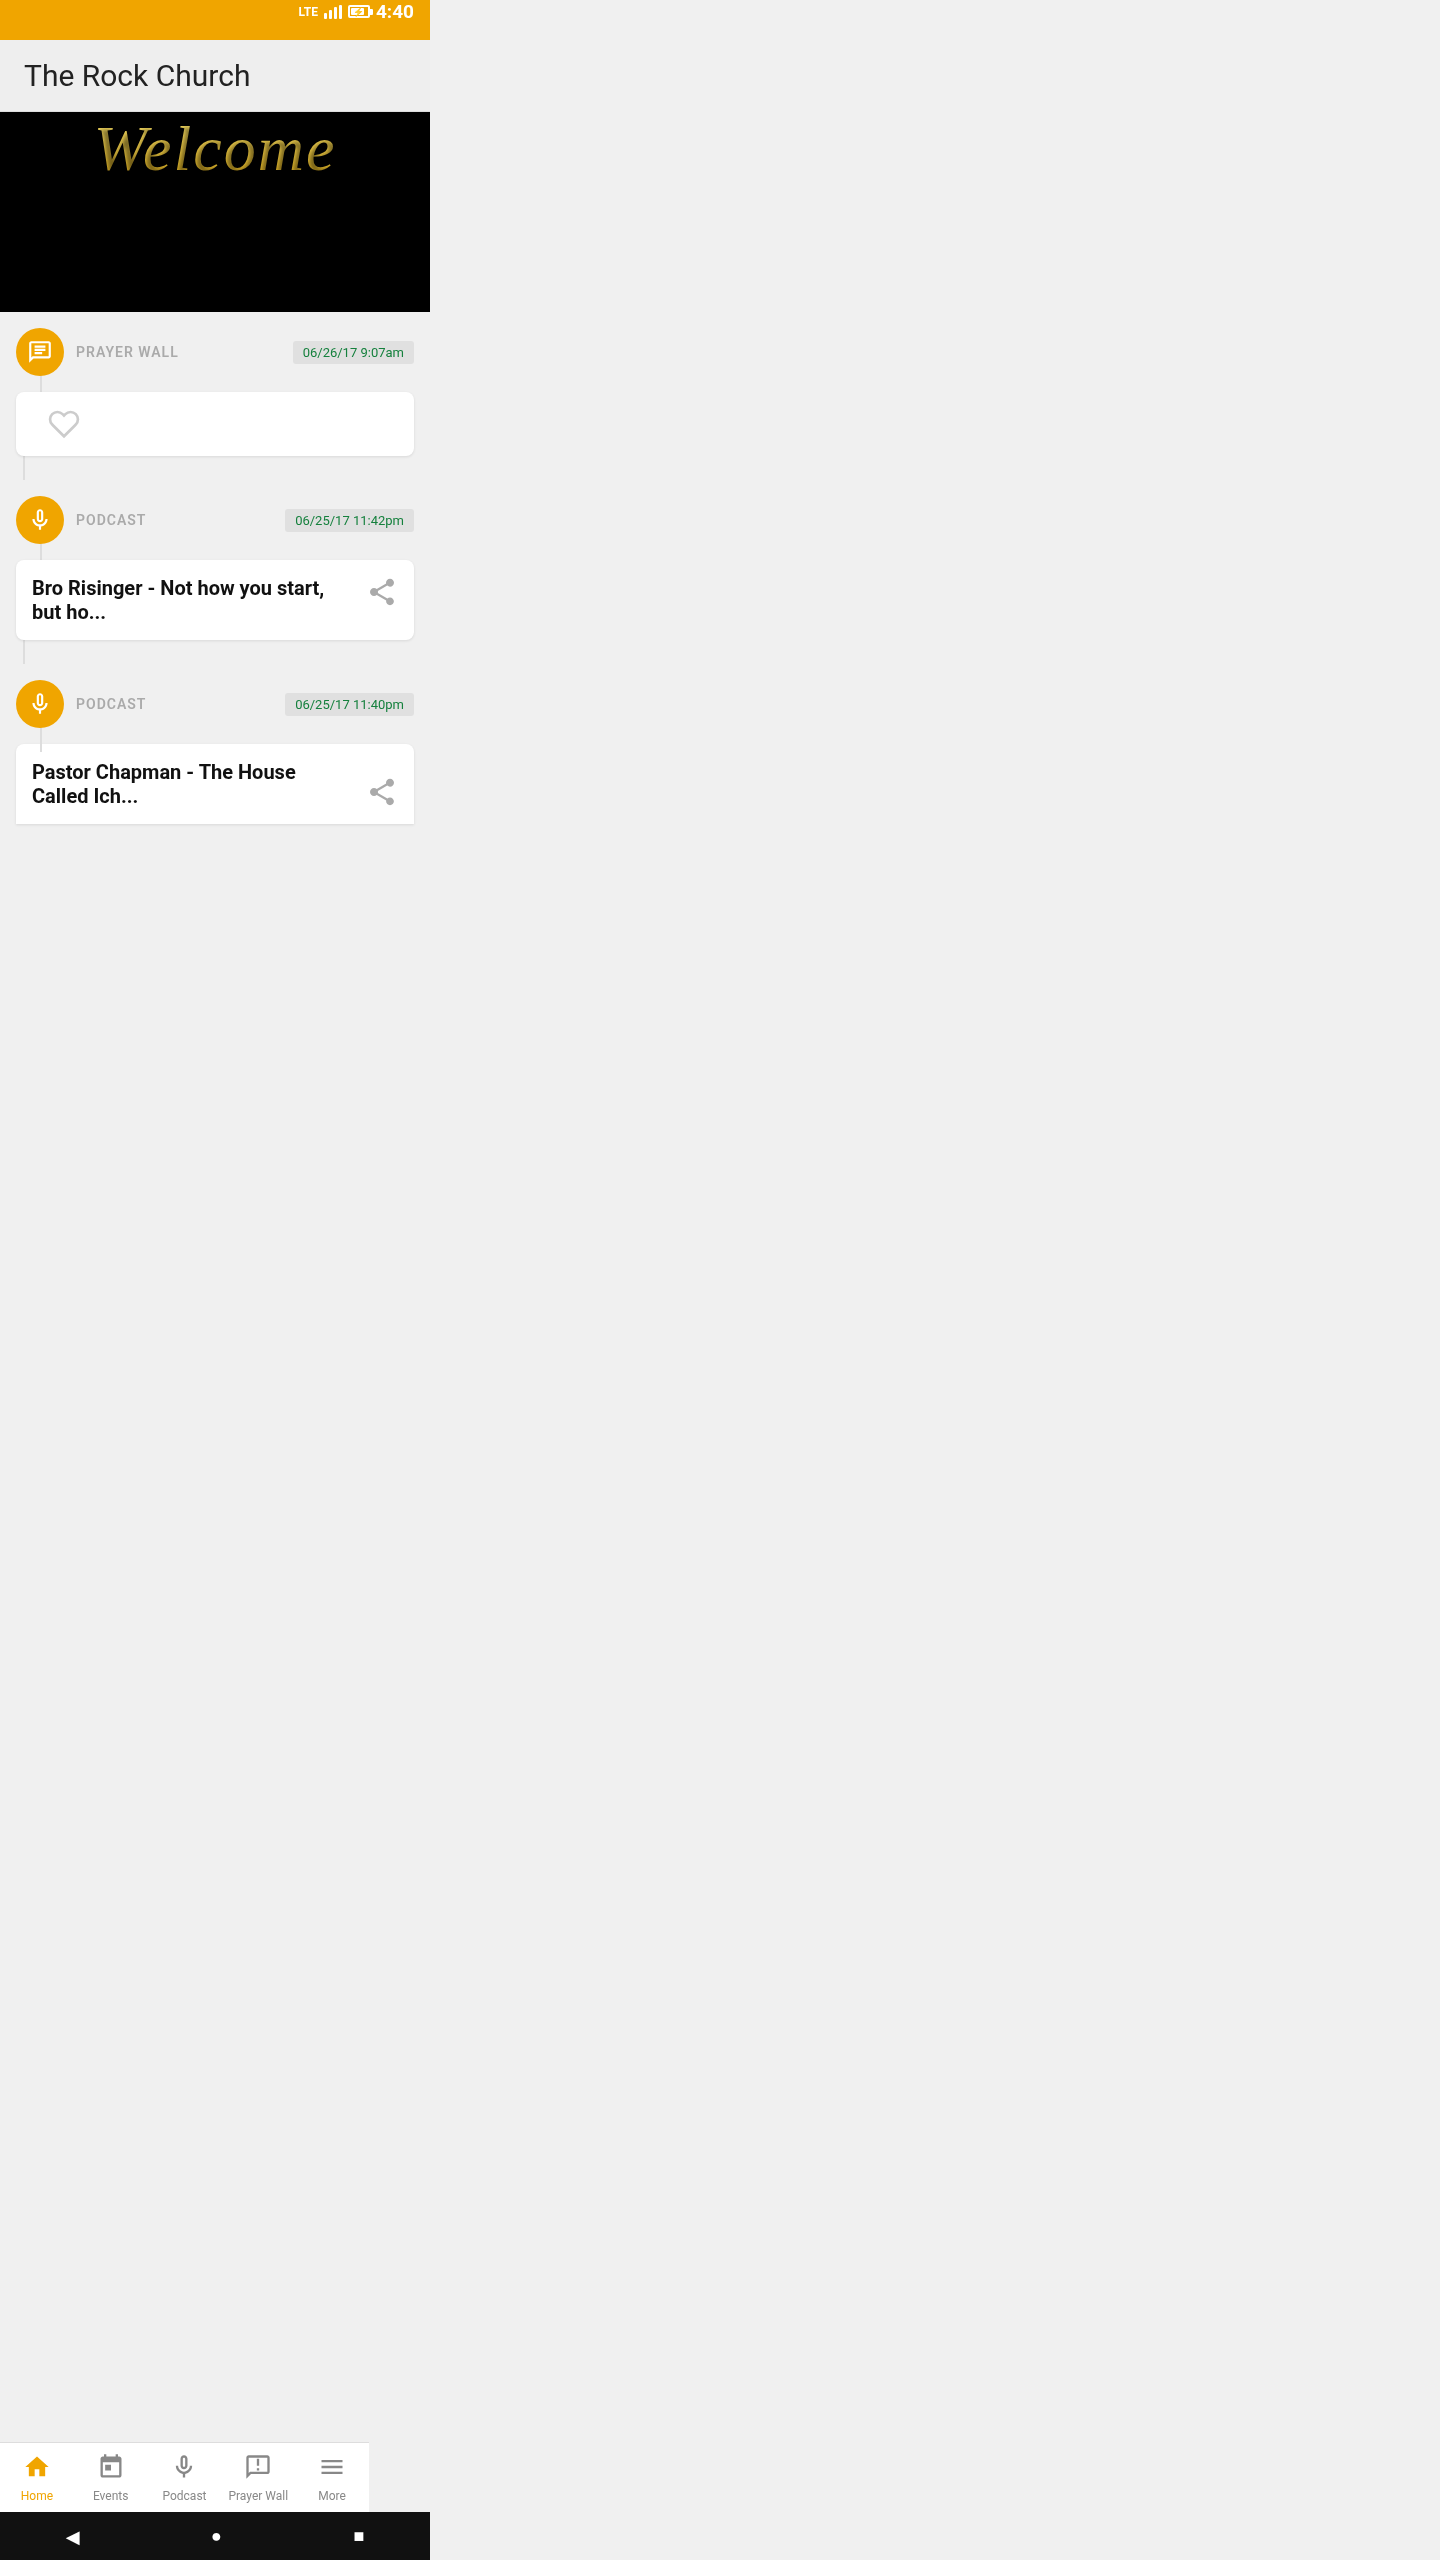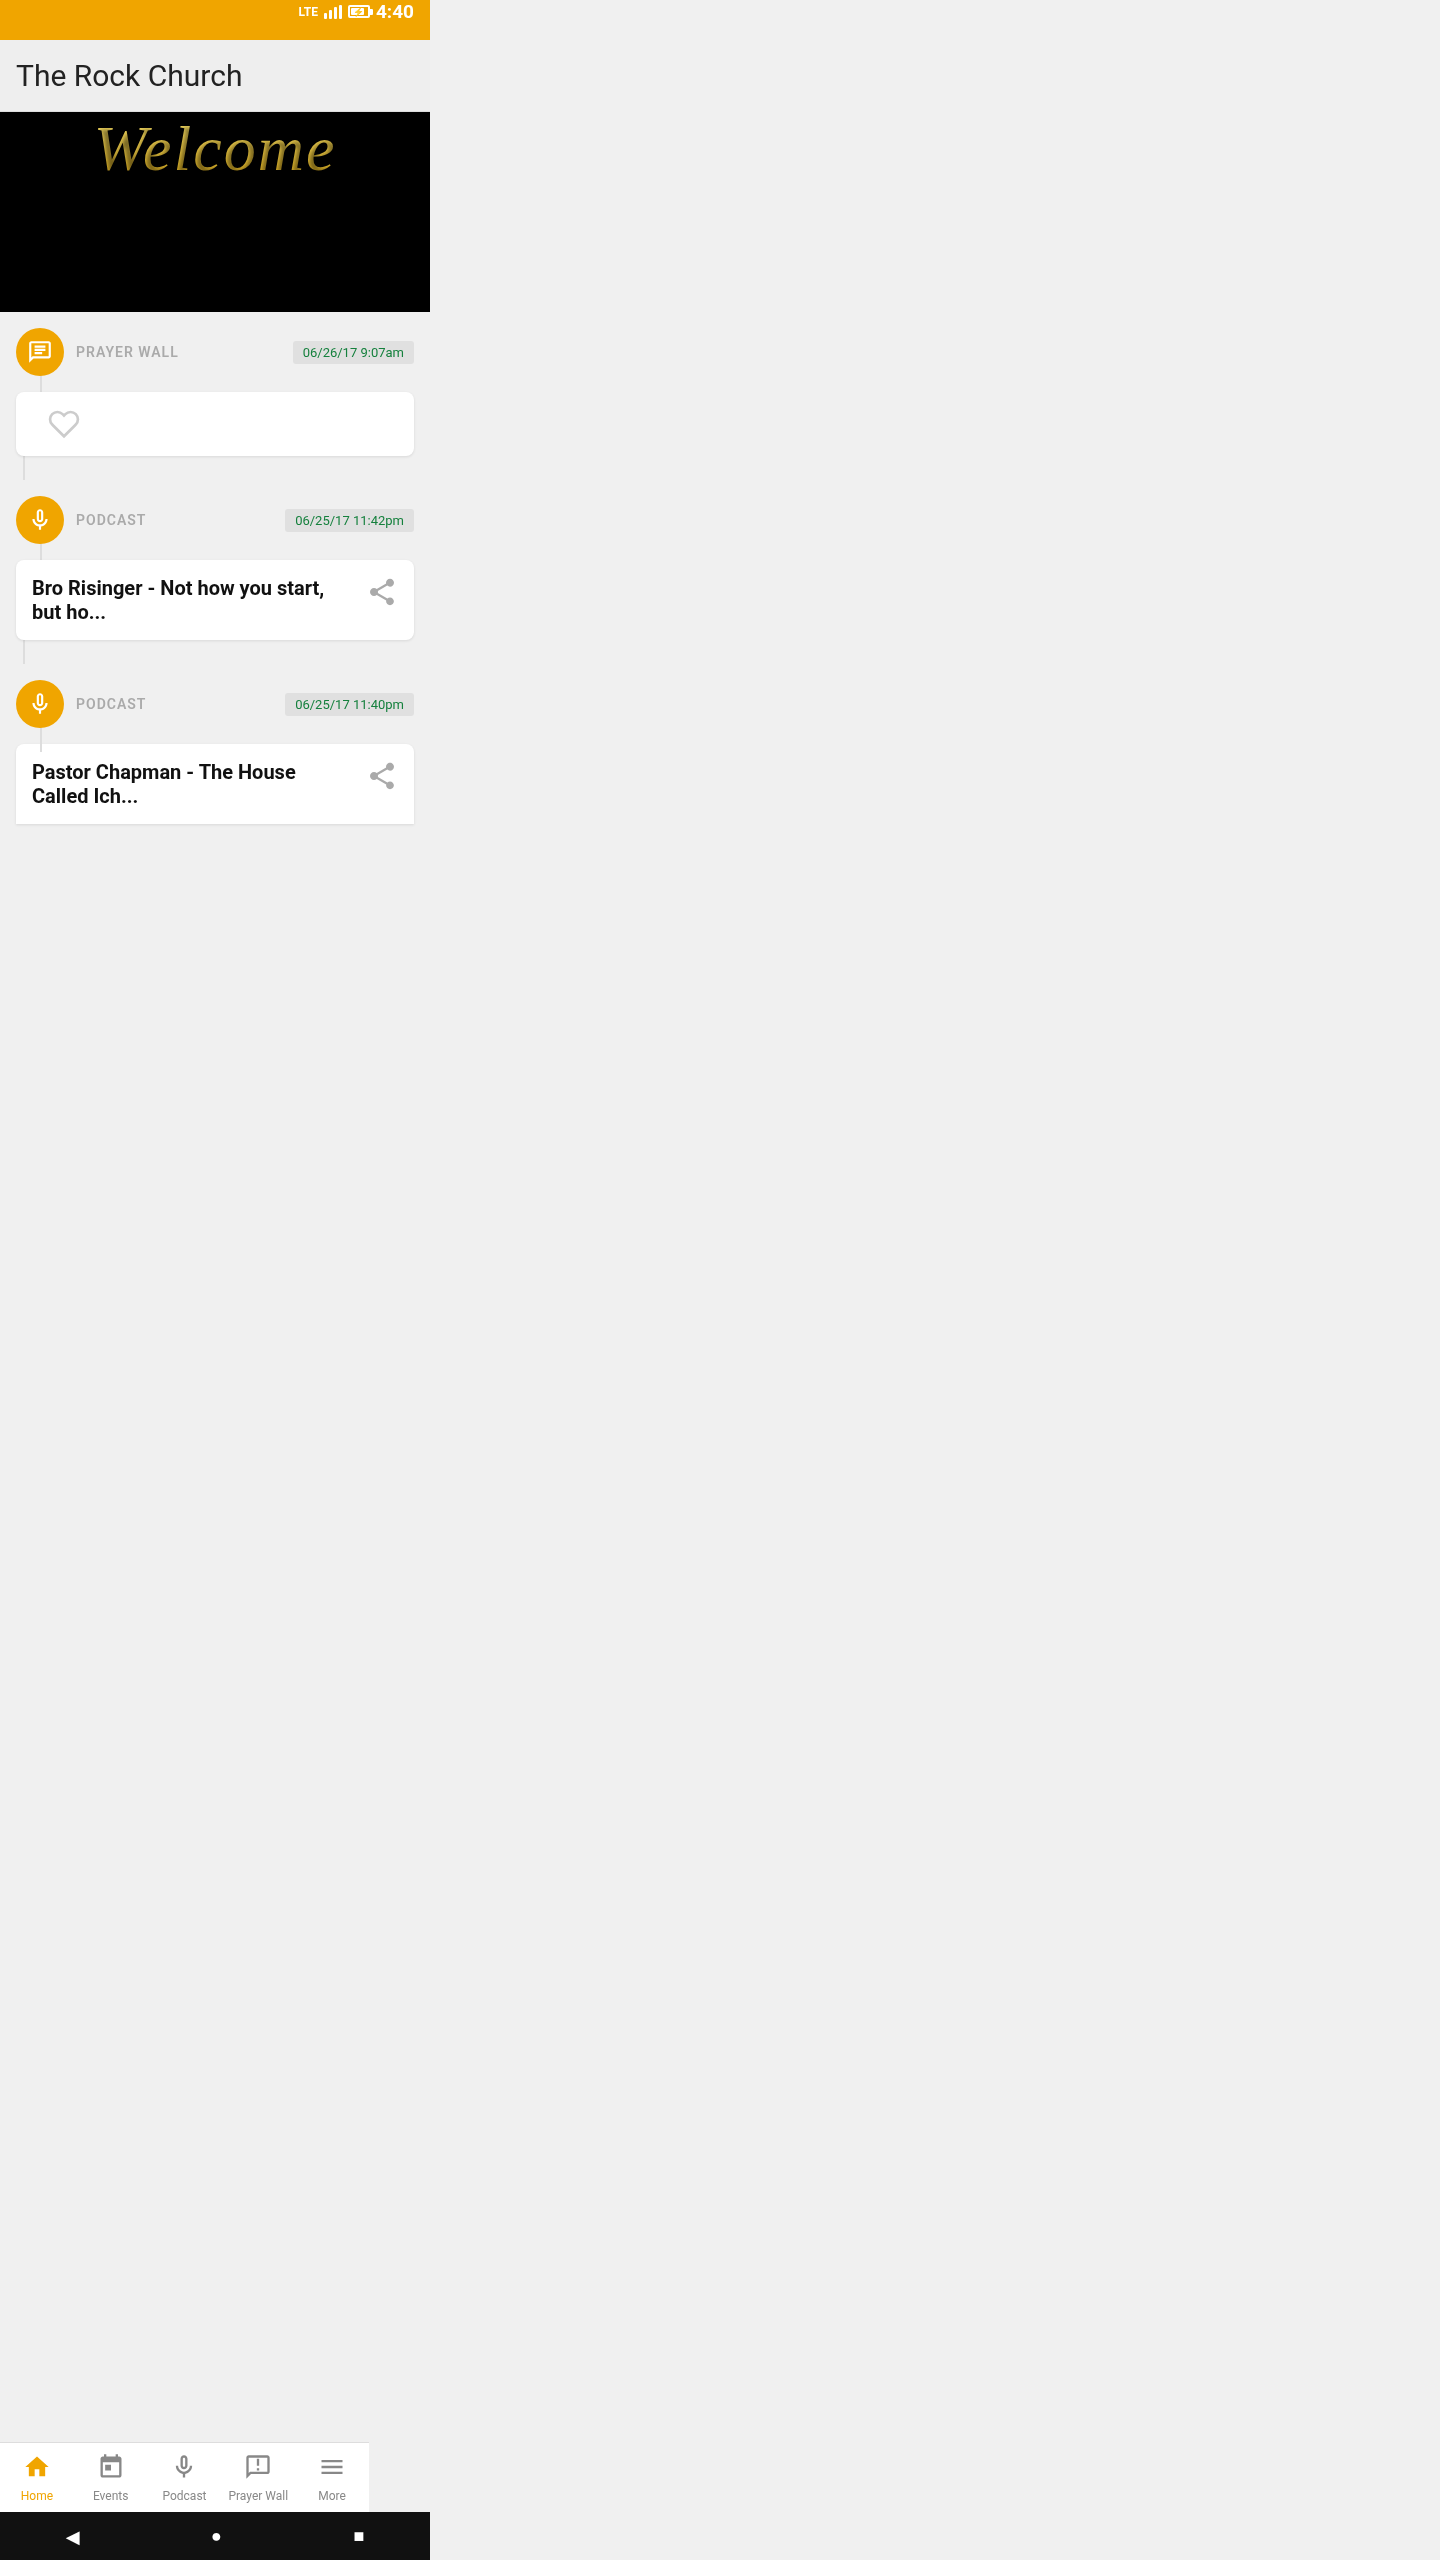--- a/index.html
+++ b/index.html
@@ -74,21 +74,21 @@
       transform: translate(-50%, -50%);
       color: #f0a500;
       font-size: 9px;
       font-weight: bold;
       z-index: 1;
     }
 
     
     .app-header {
       background: #eeeeee;
-      padding: 18px 16px;
+      padding: 18px 24px;
       border-bottom: 1px solid #ddd;
     }
     .app-title {
       font-size: 30px;
       font-weight: 400;
       color: #222;
     }
 
     
     .welcome-banner {
@@ -227,21 +227,21 @@
 
     
     .card-partial {
       background: white;
       border-radius: 8px 8px 0 0;
       padding: 16px;
       margin: 8px 0 0 0;
       box-shadow: 0 1px 3px rgba(0,0,0,0.1);
       display: flex;
       justify-content: space-between;
-      align-items: flex-start;
+      align-items: flex-end;
       overflow: hidden;
     }
 
     
     .bottom-nav {
       position: fixed;
       bottom: 48px;
       left: 0;
       width: 369px;
       background: #fff;

